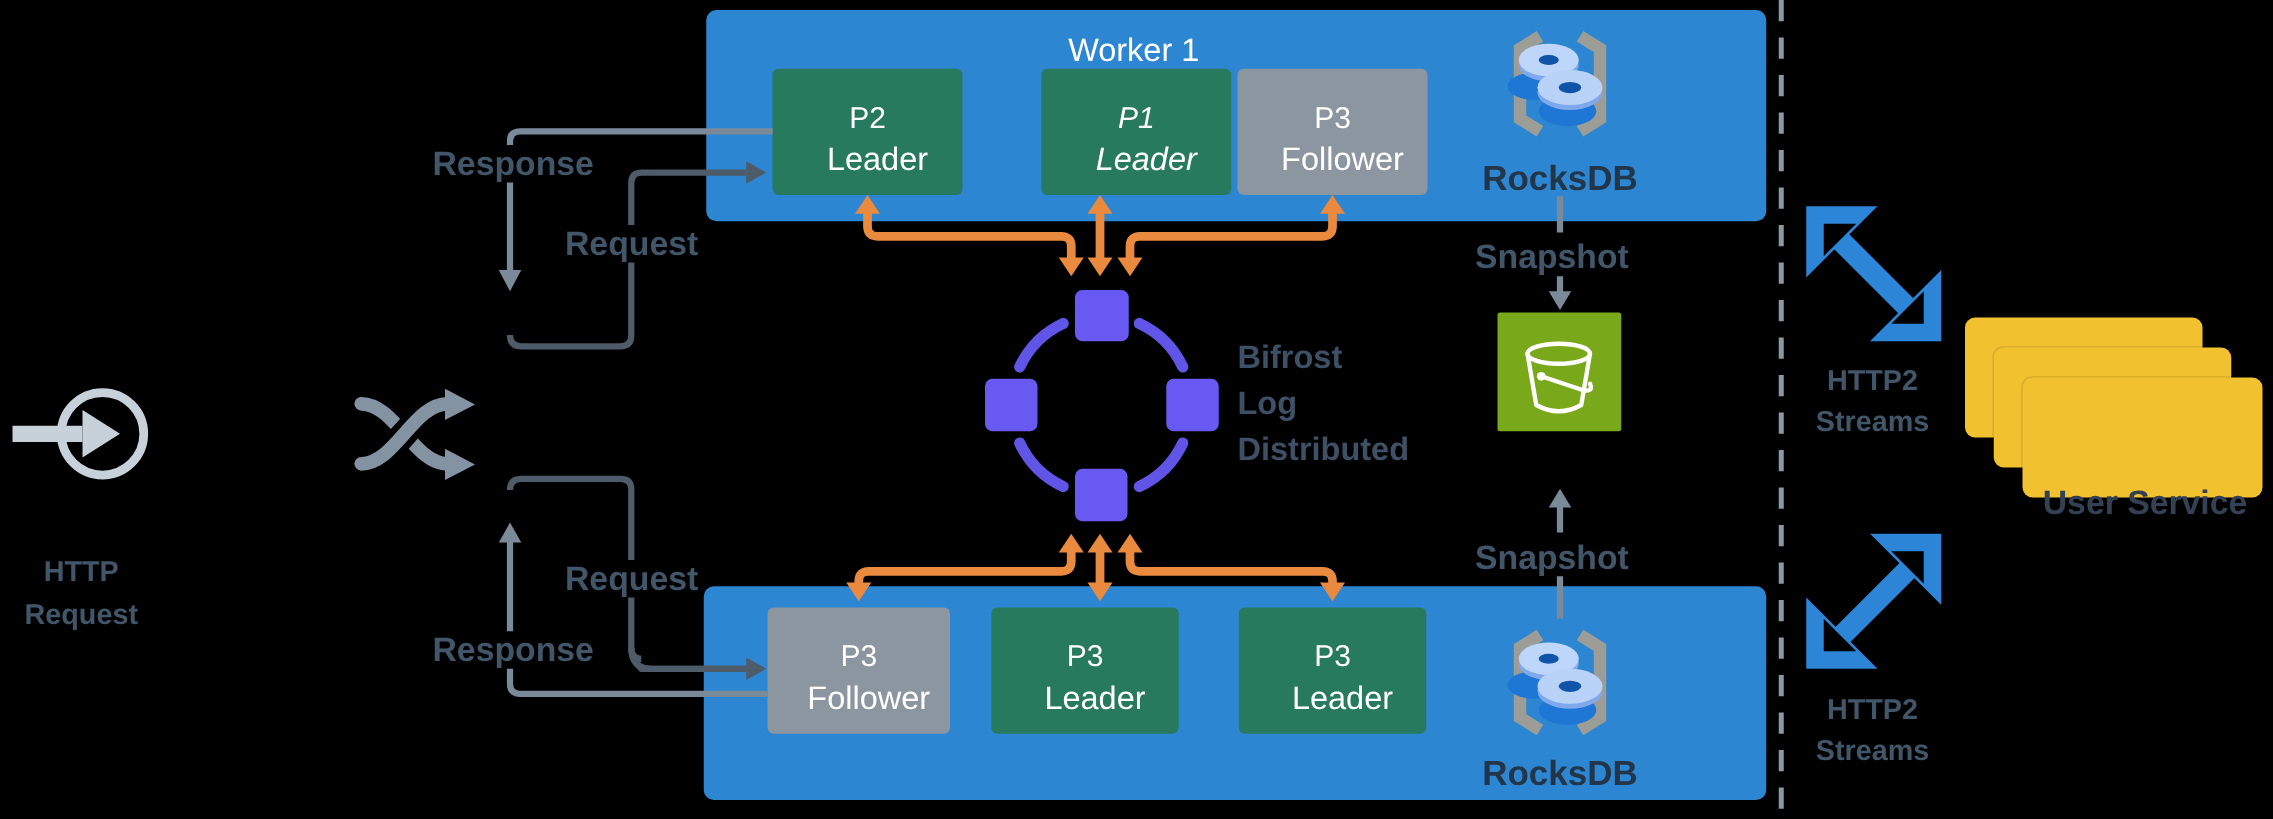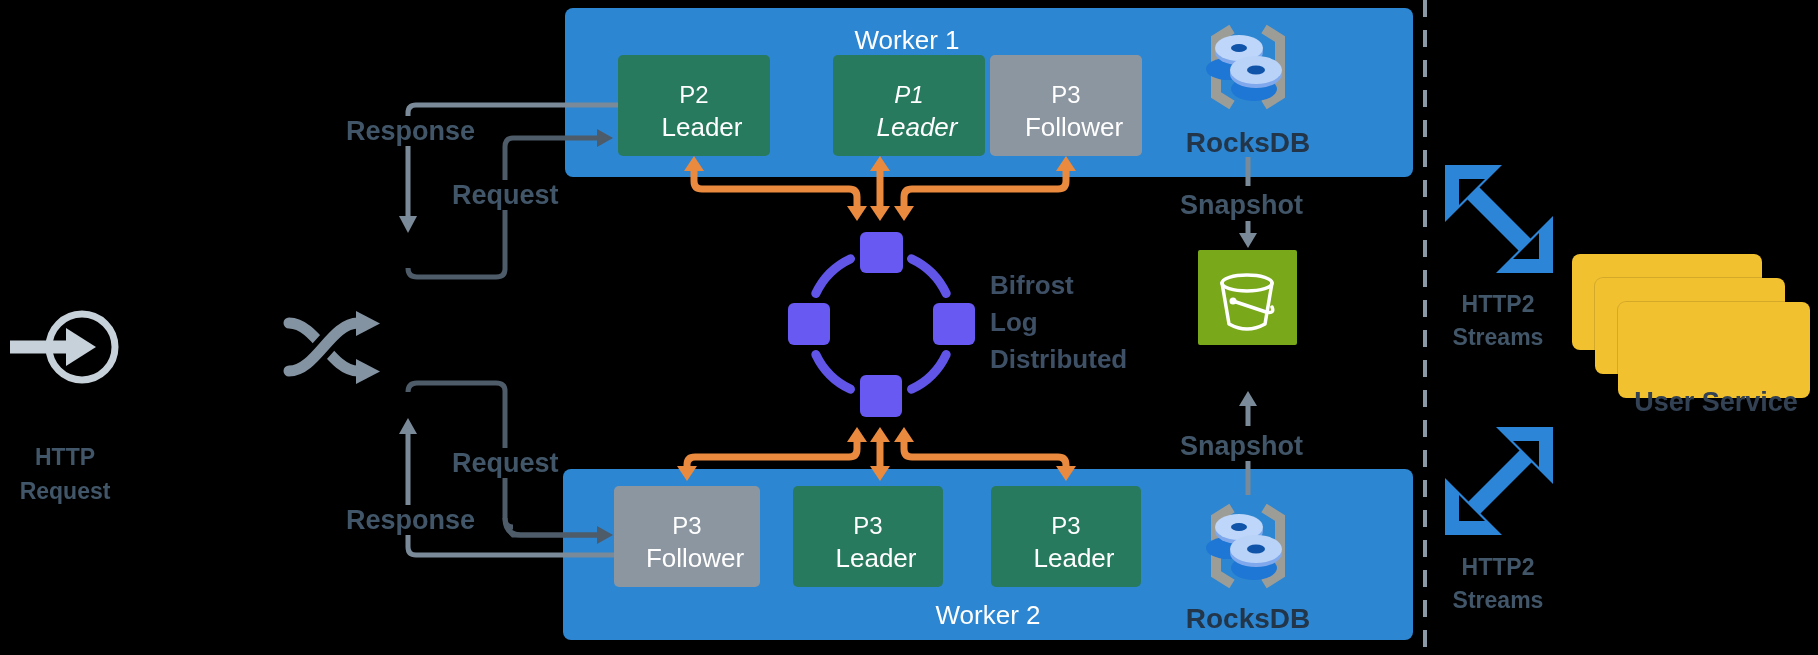--- a/index.html
+++ b/index.html
@@ -32,21 +32,20 @@
 </style>
 </head>
 <body>
 
 <div id="stage">
 
   <div class="worker" style="left:565px;top:8px;width:848px;height:169px;"></div>
   <div class="worker" style="left:563px;top:469px;width:850px;height:171px;"></div>
 
   <div class="wtitle" style="left:565px;top:25px;width:684px;">Worker 1</div>
-  <div class="wtitle" style="left:563px;top:600px;width:850px;">Worker 2</div>
 
   <div class="pbox green" style="left:618px;top:55px;">
     <div class="l1">P2</div>
     <div class="l2">Leader</div>
   </div>
   <div class="pbox green" style="left:833px;top:55px;font-style:italic;">
     <div class="l1">P1</div>
     <div class="l2">Leader</div>
   </div>
   <div class="pbox gray" style="left:990px;top:55px;">

